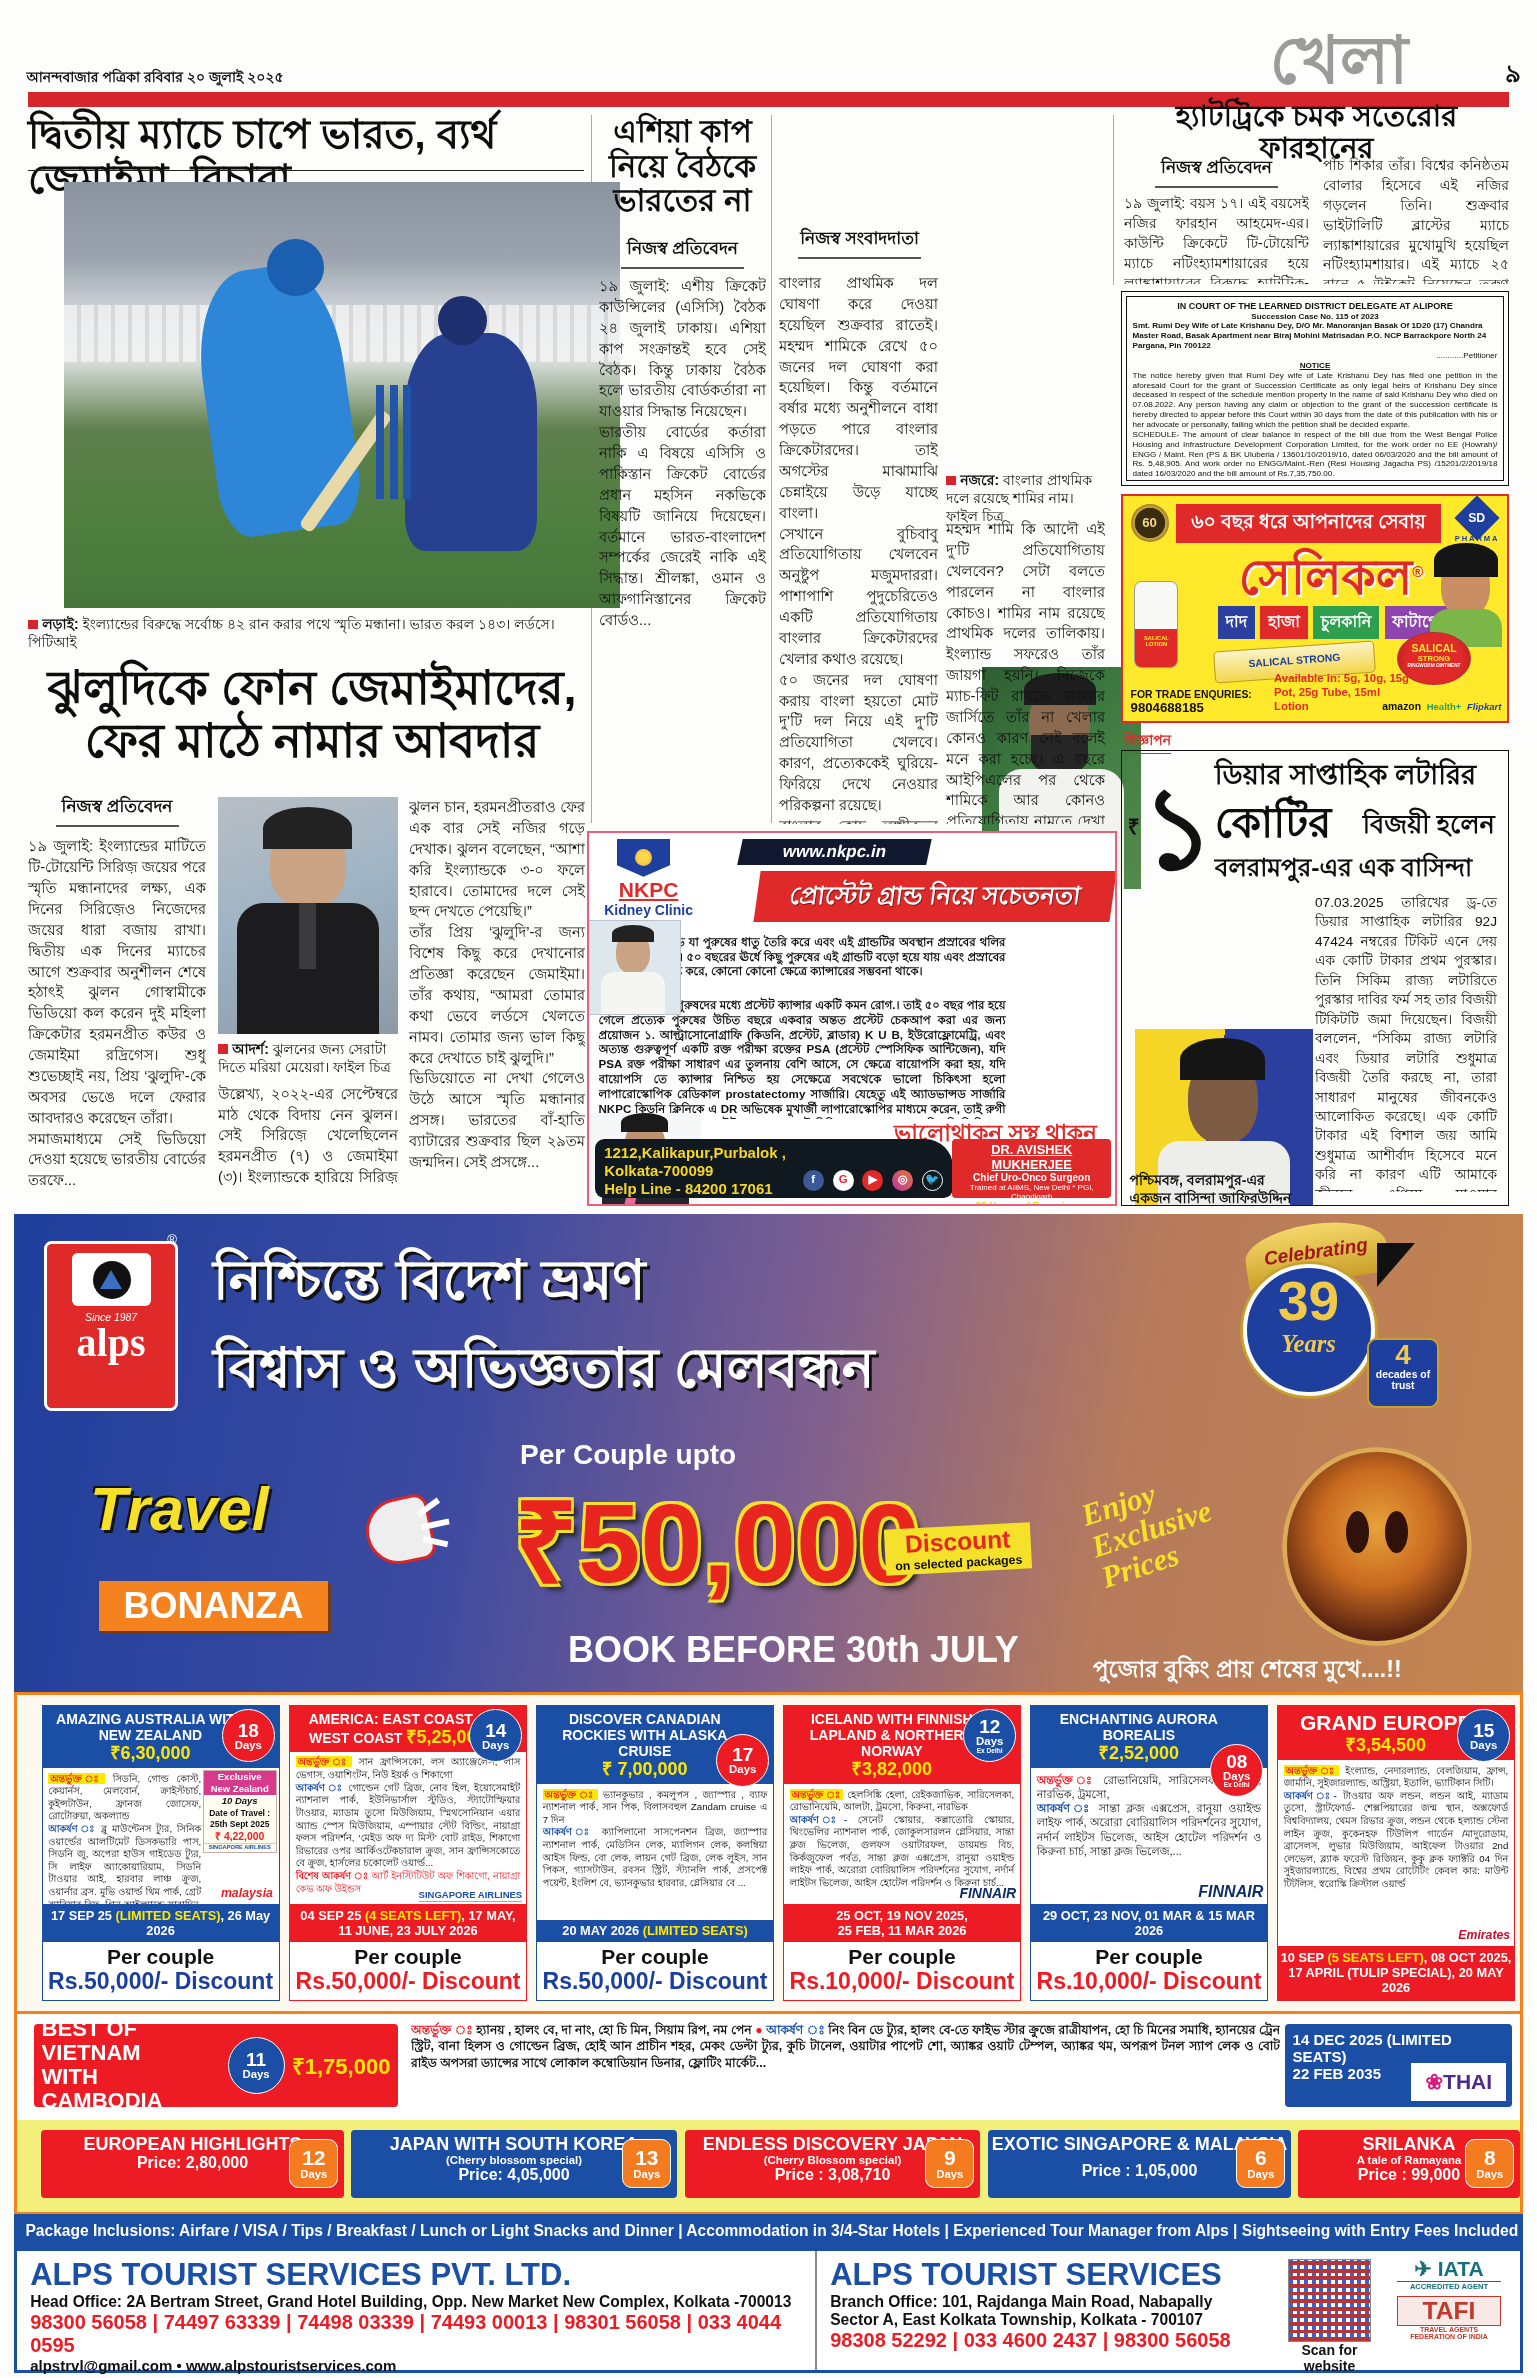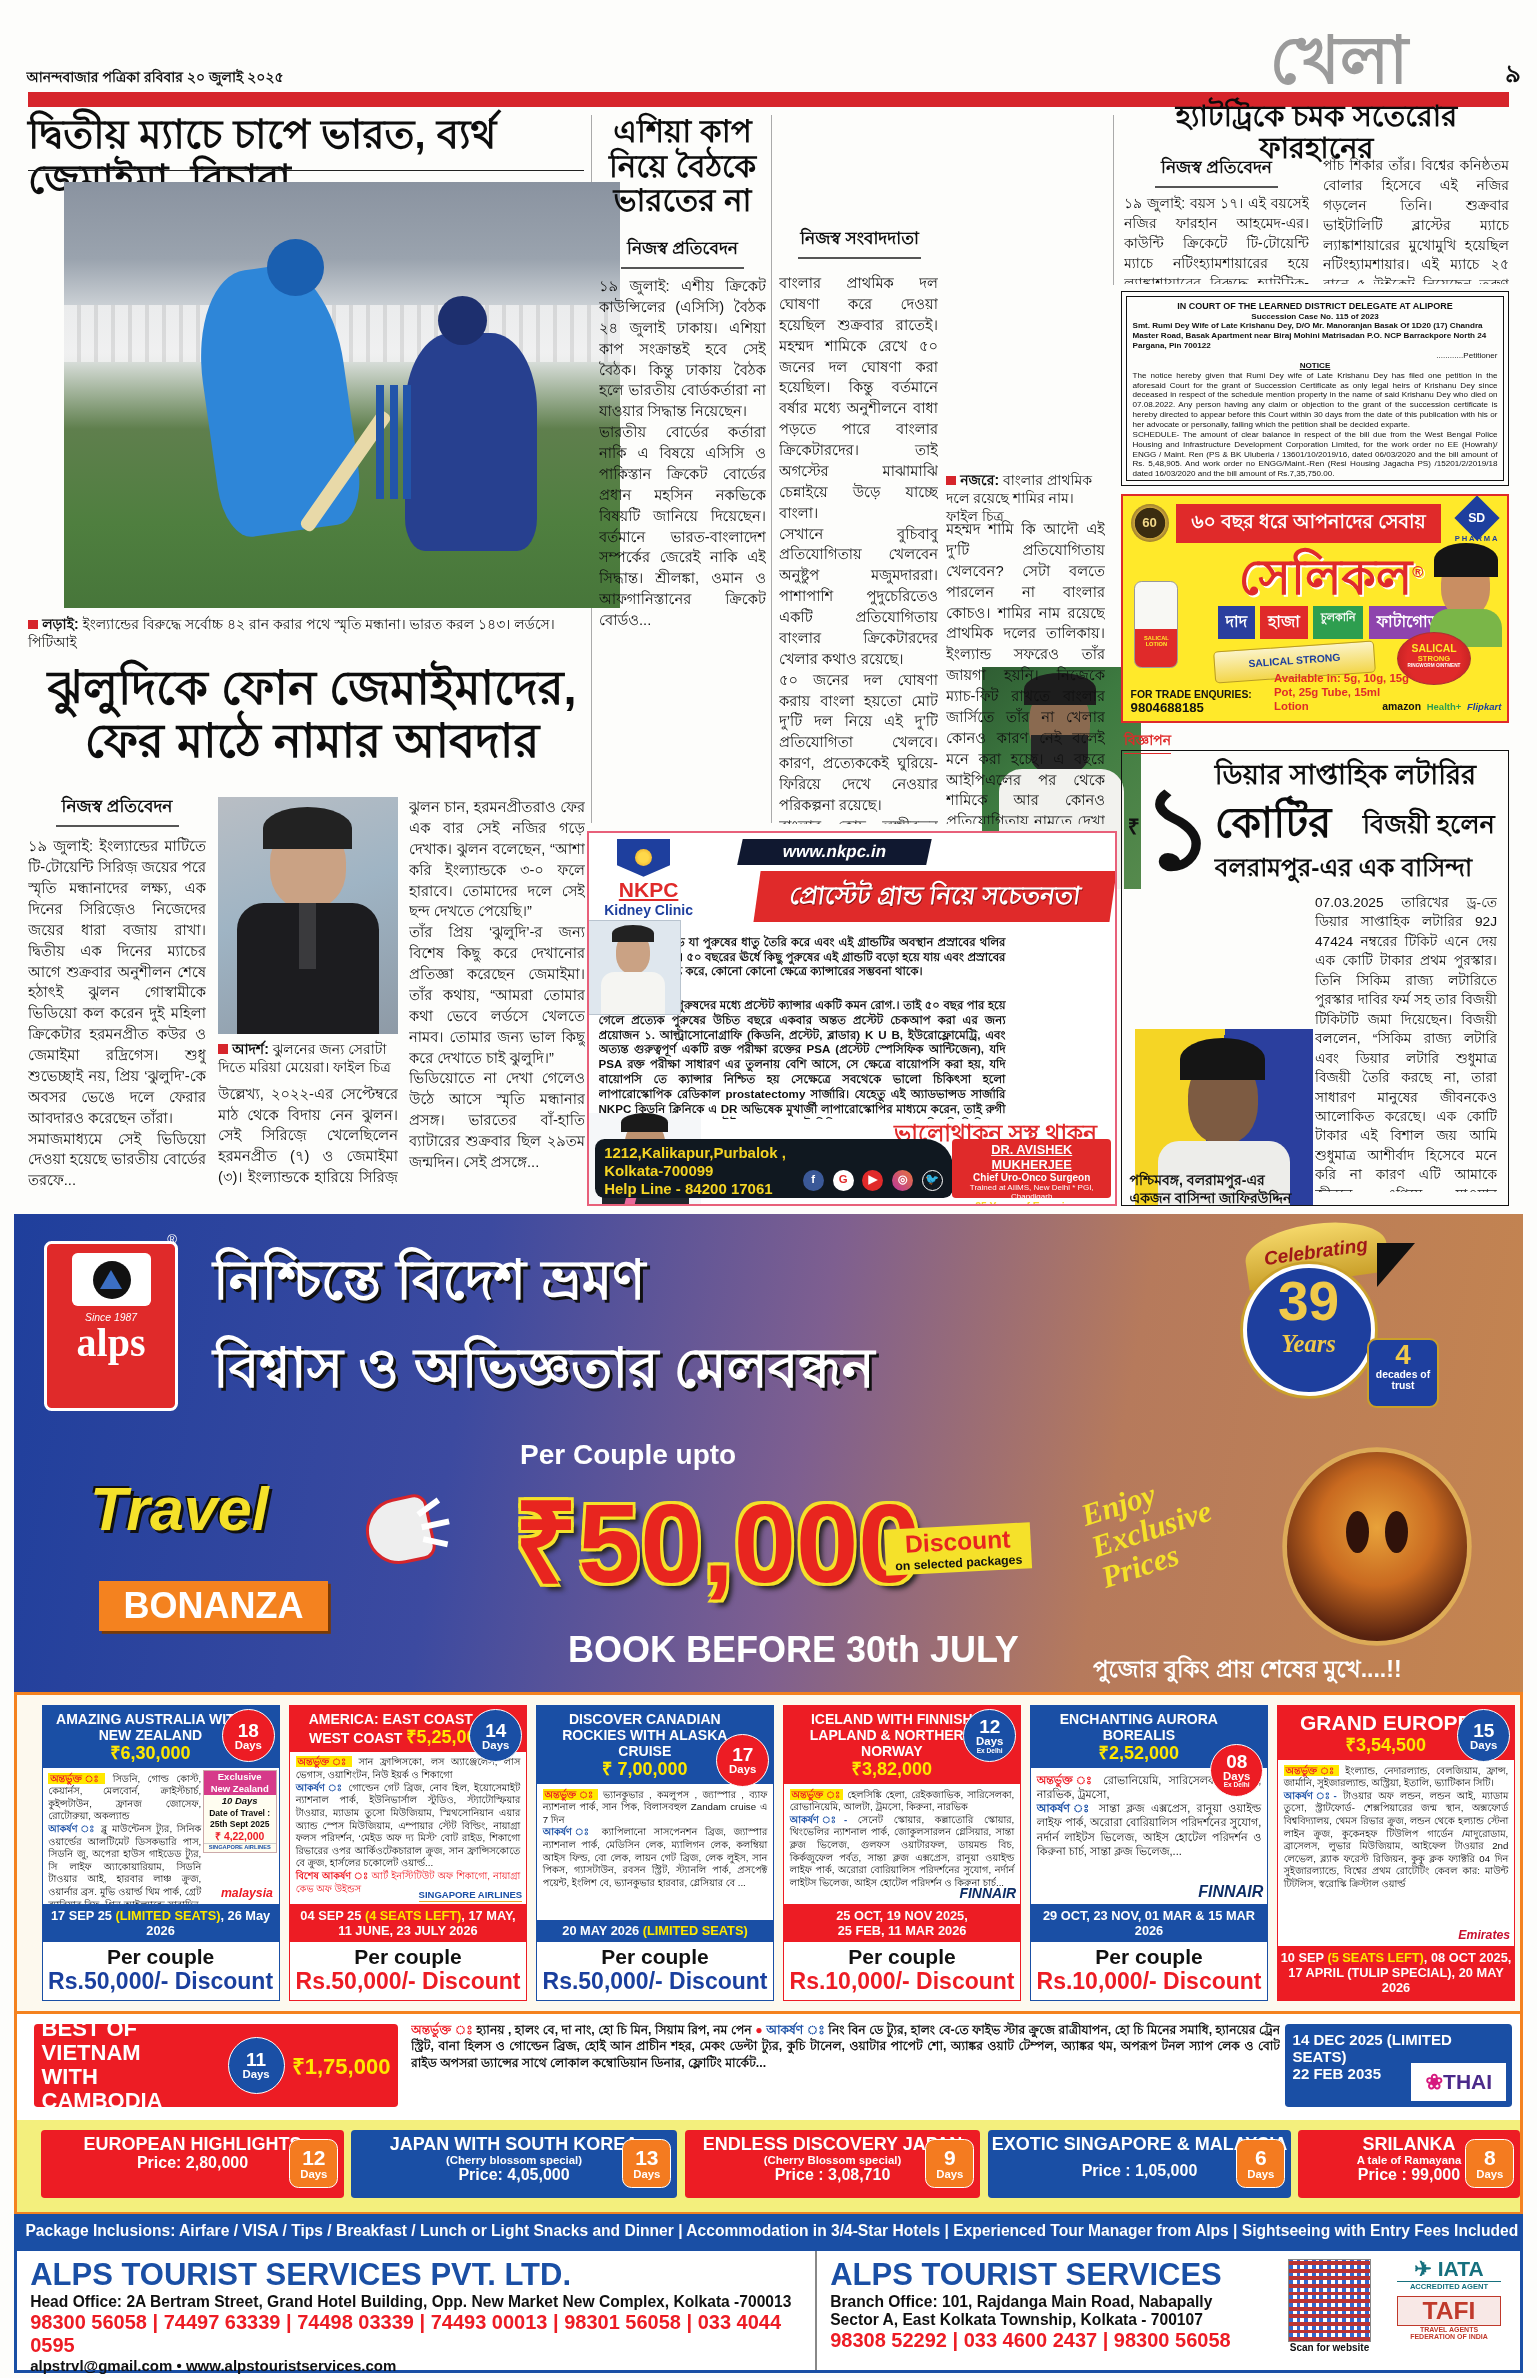--- a/index.html
+++ b/index.html
@@ -174,21 +174,21 @@
     <div class="abs" style="right:7.6px;top:5.7px;text-align:center;">
       <div style="width:32px;height:32px;margin:0 auto;background:#1e3f9e;transform:rotate(45deg);color:#fff;font-weight:900;font-size:12.3px;display:flex;align-items:center;justify-content:center;">
           <span style="transform:rotate(-45deg);">SD</span>
         </div>
       <div style="font-size:7.6px;font-weight:900;letter-spacing:1.9px;color:#1e3f9e;">PHARMA</div>
     </div>
     <div class="abs" style="left:85px;top:44px;width:246px;text-align:center;font-size:49px;font-weight:900;color:#e02a2a;text-shadow:1.9px 1.9px 0 #fff;"><span>সেলিকল</span><sup style="font-size:15px;">®</sup></div>
     <div class="abs" style="left:95px;top:110px;display:flex;gap:5.7px;">
       <span style="background:#2b3f9e;color:#fff;font-weight:900;font-size:16px;padding:2.8px 7.6px;">দাদ</span>
       <span style="background:#e02a2a;color:#fff;font-weight:900;font-size:16px;padding:2.8px 7.6px;">হাজা</span>
-      <span style="background:#2e9e4f;color:#fff;font-weight:900;font-size:11px;padding:2.8px 7.6px;">চুলকানি</span>
+      <span style="background:#2e9e4f;color:#fff;font-weight:900;font-size:16px;padding:2.8px 7.6px;">চুলকানি</span>
       <span style="background:#8e44ad;color:#fff;font-weight:900;font-size:16px;padding:2.8px 7.6px;">ফাটাগোড়ালী</span>
     </div>
     <div class="abs" style="right:1.9px;top:47px;width:81px;height:104px;">
       <div class="abs" style="left:17px;top:13.2px;width:49px;height:61px;background:#c98e62;border-radius:45%;"></div>
       <div class="abs" style="left:9.5px;top:0;width:64px;height:34px;background:#151515;border-radius:50% 50% 0 0;"></div>
       <div class="abs" style="left:5.7px;top:66px;width:72px;height:38px;background:#7ab648;border-radius:19px 19px 0 0;"></div>
     </div>
     <div class="abs" style="left:11.4px;top:85px;width:44px;height:87px;background:linear-gradient(180deg,#f8f8f4 55%,#e02a2a 55%);border-radius:7.6px;border:0.9px solid #999;text-align:center;font-size:5.7px;font-weight:900;color:#ffe92a;padding-top:53px;">SALICAL LOTION</div>
     <div class="abs" style="left:91px;top:150px;width:161px;height:32px;background:linear-gradient(180deg,#fbf3c8,#f3d64a);border:0.9px solid #b79a2a;border-radius:4.7px;transform:rotate(-4deg);text-align:center;font-size:10.4px;font-weight:900;color:#1e3f9e;line-height:28px;">SALICAL STRONG</div>
     <div class="abs" style="left:274px;top:136px;width:74px;height:53px;background:radial-gradient(circle,#e02a2a 60%,#b81f1f 100%);border-radius:50%;border:1.9px solid #a33;color:#ffe92a;text-align:center;font-weight:900;padding-top:9.5px;">
@@ -529,21 +529,21 @@
         <div style="font-size:15.6px;font-weight:bold;"><span style="font-weight:900;">Head Office:</span> <span>2A Bertram Street, Grand Hotel Building, Opp. New Market New Complex, Kolkata -700013</span></div>
         <div style="font-size:20px;font-weight:900;color:#ed1c24;">98300 56058 | 74497 63339 | 74498 03339  | 74493 00013 | 98301 56058 | 033 4044 0595</div>
         <div style="font-size:15px;font-weight:bold;">alpstrvl@gmail.com • www.alpstouristservices.com</div>
       </div>
       <div style="flex:1;padding:5.7px 13.2px;position:relative;">
         <div style="font-size:31px;font-weight:900;color:#1a4fa5;">ALPS TOURIST SERVICES</div>
         <div style="font-size:15.6px;font-weight:bold;width:407px;"><span style="font-weight:900;">Branch Office:</span> <span>101, Rajdanga Main Road, Nabapally Sector A, East Kolkata Township, Kolkata - 700107</span></div>
         <div style="font-size:20px;font-weight:900;color:#ed1c24;">98308 52292 | 033 4600 2437 | 98300 56058</div>
         <div class="abs" style="right:147px;top:7.6px;width:87px;text-align:center;">
           <div class="qr" style="width:83px;height:83px;border:1.9px solid #888;margin:0 auto;"></div>
-          <div style="font-size:10px;font-weight:bold;text-align:center;">Scan for website</div>
+          <div style="font-size:14px;font-weight:bold;text-align:center;">Scan for website</div>
         </div>
         <div class="abs" style="right:19px;top:5.7px;width:104px;text-align:center;">
           <div style="font-size:21px;font-weight:900;color:#16707e;">✈ <span>IATA</span></div>
           <div style="font-size:7.6px;font-weight:900;color:#16707e;border-top:0.9px solid #16707e;">ACCREDITED AGENT</div>
           <div style="margin-top:5.7px;font-size:24.6px;font-weight:900;color:#c0392b;background:#f8e8e6;border:0.9px solid #c0392b;">TAFI</div>
           <div style="font-size:7px;font-weight:900;color:#c0392b;">TRAVEL AGENTS FEDERATION OF INDIA</div>
         </div>
       </div>
     </div>
   </div>

